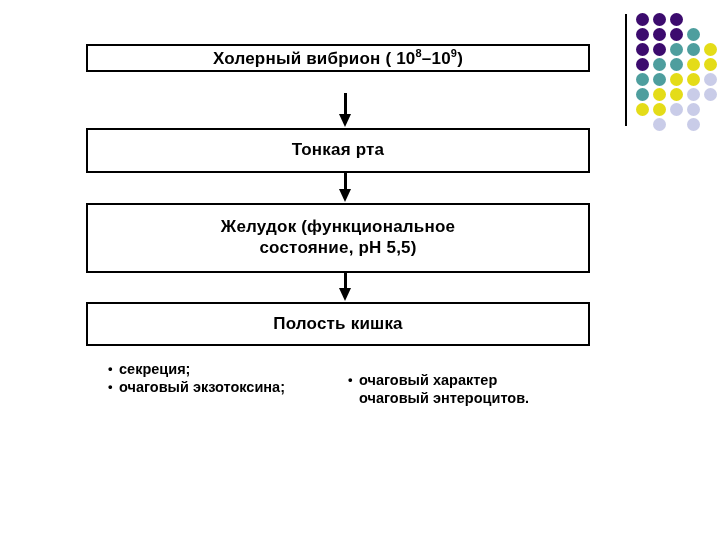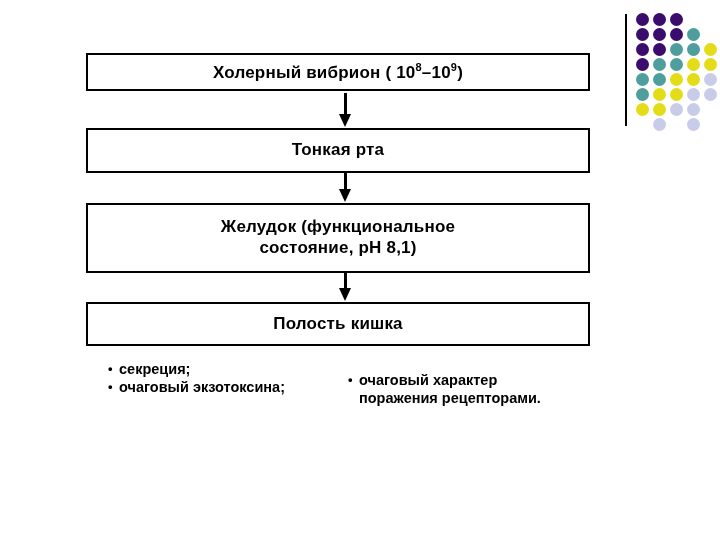--- a/index.html
+++ b/index.html
@@ -62,21 +62,21 @@
     text-align: center;
   }
   .flow-box .box-text {
     font-size: 17px;
     font-weight: bold;
     color: #000000;
     line-height: 1.22;
     letter-spacing: 0.2px;
     white-space: pre-line;
   }
-  #box-1 { top: 53px;  height: 38px; }
+  #box-1 { top: 44px;  height: 28px; }
   #box-2 { top: 128px; height: 45px; }
   #box-3 { top: 203px; height: 70px; }
   #box-4 { top: 302px; height: 44px; }
 
   .sup { font-size: 11px; vertical-align: super; font-weight: bold; }
 
   
   .arrow {
     position: absolute;
     left: 344px;
@@ -191,34 +191,34 @@
     <span class="box-text">Тонкая рта</span>
   </div>
 
   <div class="arrow" id="arrow-2">
     <div class="shaft"></div>
     <div class="head"></div>
   </div>
 
   <div class="flow-box" id="box-3">
     <span class="box-text">Желудок (функциональное
-состояние, pH 8,1)</span>
+состояние, pH 5,5)</span>
   </div>
 
   <div class="arrow" id="arrow-3">
     <div class="shaft"></div>
     <div class="head"></div>
   </div>
 
   <div class="flow-box" id="box-4">
     <span class="box-text">Полость кишка</span>
   </div>
 
   <ul class="bullet-list" id="list-left">
       <li>секреция;</li>
       <li>очаговый экзотоксина;</li>
     </ul>
   <ul class="bullet-list" id="list-right">
       <li>очаговый характер
-поражения рецепторами.</li>
+очаговый энтероцитов.</li>
     </ul>
 
 </div>
 
 </body></html>

